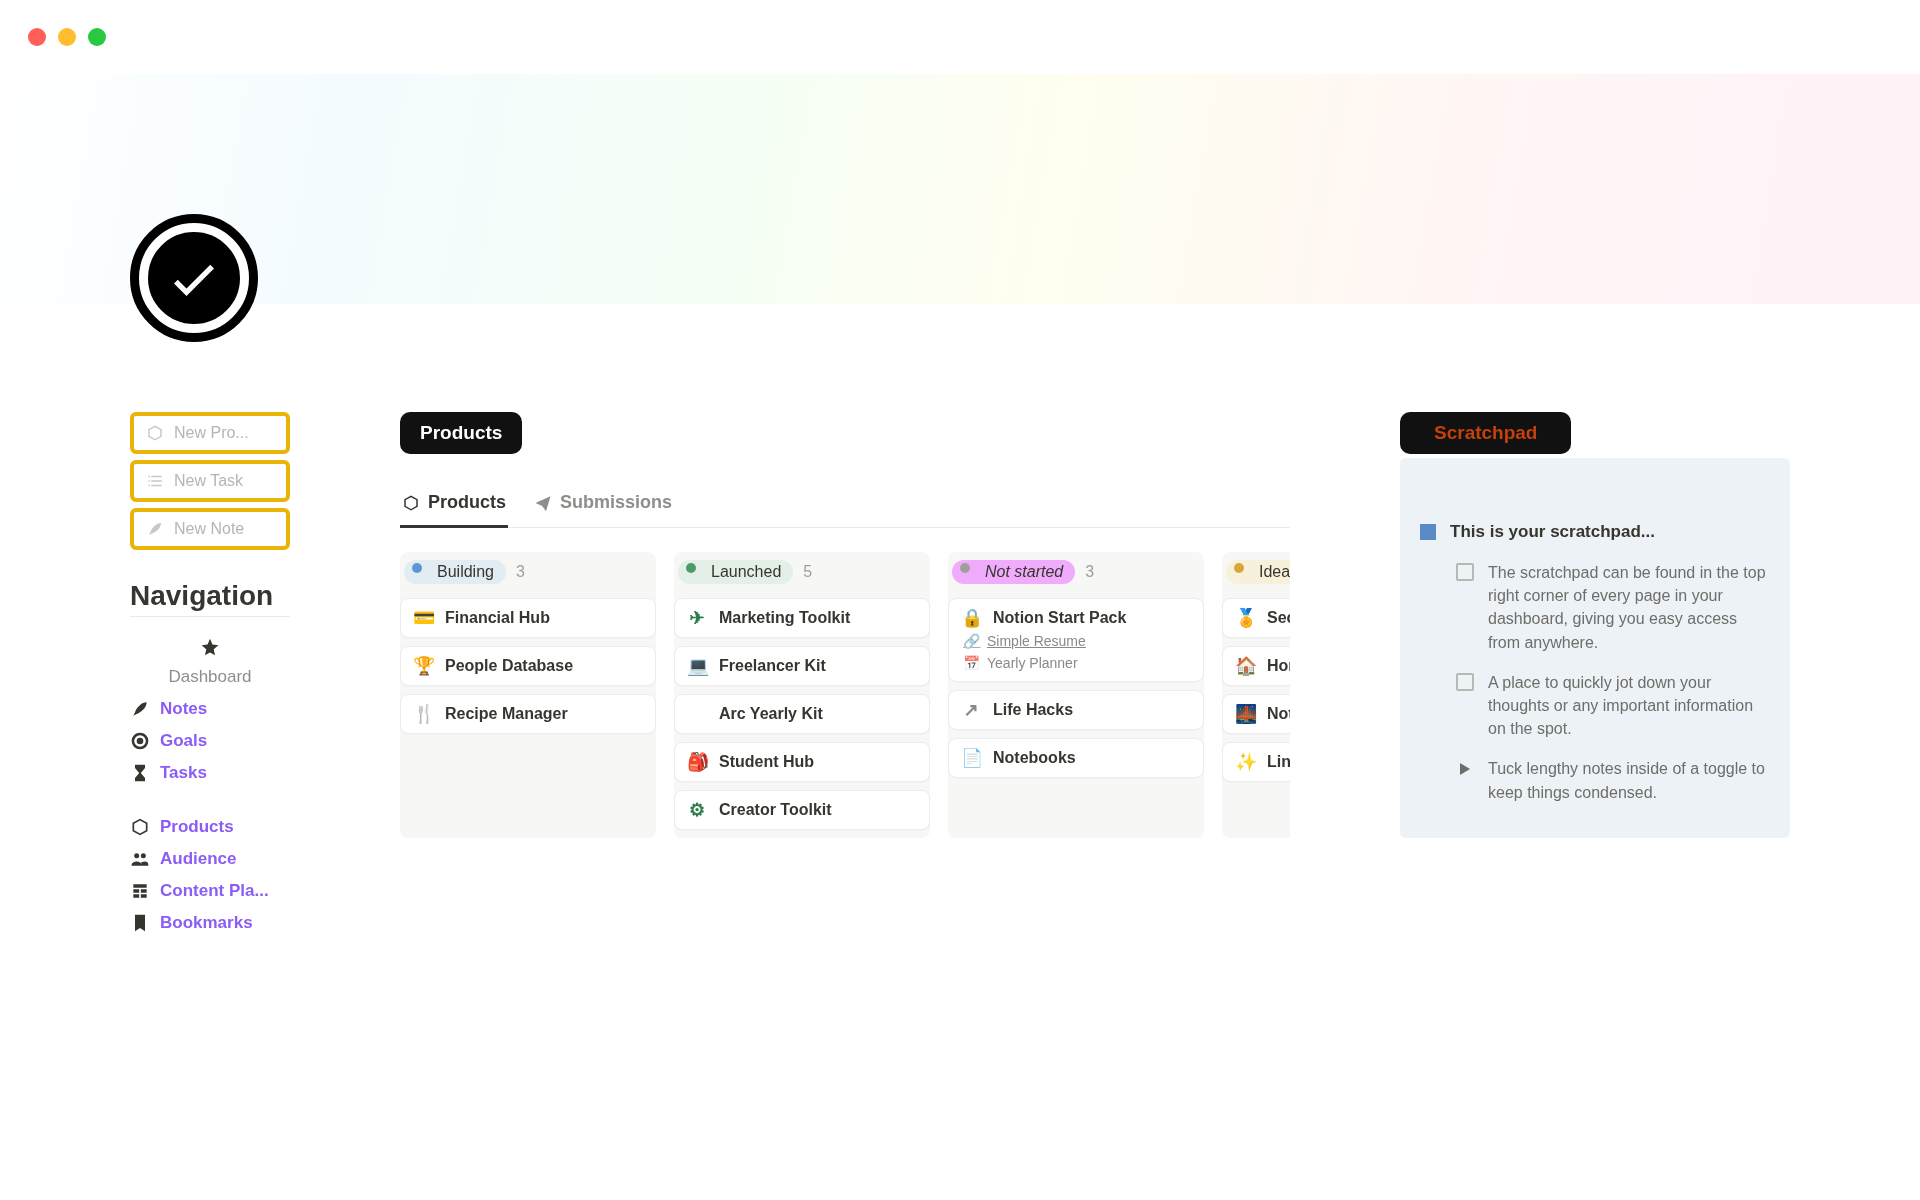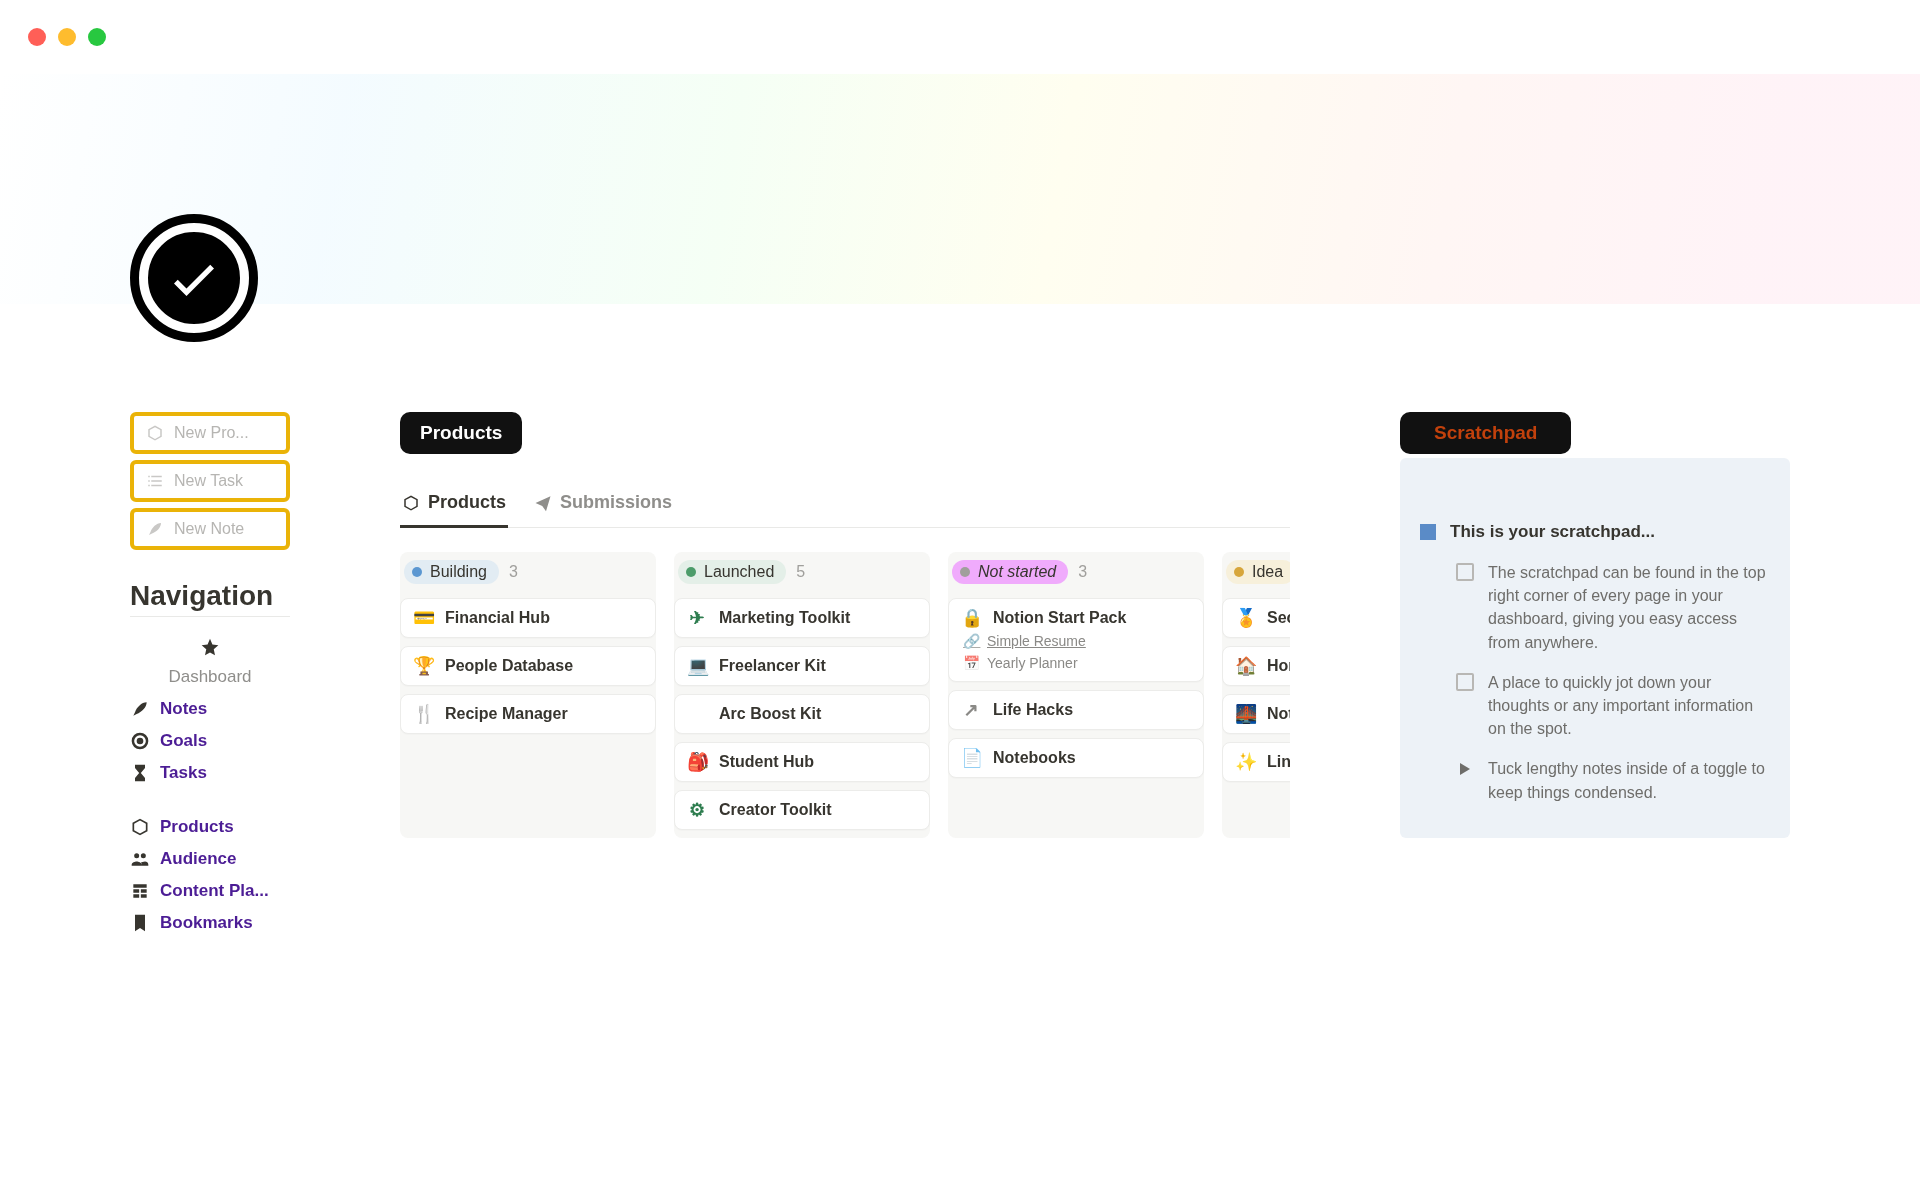--- a/index.html
+++ b/index.html
@@ -64,40 +64,40 @@
   display:flex; align-items:center; gap:10px;
   border:4px solid #eab308; border-radius:6px;
   padding: 8px 12px; margin-bottom:6px;
   color:#b6b5b2; font-weight:500; font-size:16px;
   cursor:pointer; overflow:hidden; white-space:nowrap; text-overflow:ellipsis;
 }
 .new-btn svg { width:18px; height:18px; fill:#c9c8c6; flex-shrink:0;}
 
 .nav-title { font-size:28px; font-weight:700; margin-top:30px; margin-bottom:4px; }
 .nav-divider { border:none; border-top:1px solid #e9e9e7; margin-bottom:14px; }
-.nav-item { display:flex; align-items:center; gap:10px; padding:6px 0; cursor:pointer; font-size:17px; font-weight:600; color:#4c1d95; white-space:nowrap; overflow:hidden; text-overflow:ellipsis;}
+.nav-item { display:flex; align-items:center; gap:10px; padding:6px 0; cursor:pointer; font-size:17px; font-weight:600; color:#8b5cf6; white-space:nowrap; overflow:hidden; text-overflow:ellipsis;}
 .nav-item.dim { color:#8f8e8b; font-weight:500;flex-direction:column;}
 .nav-item svg, .nav-item .nav-ico { width:20px; height:20px; fill:#37352f; flex-shrink:0;}
 .nav-gap { height:22px; }
 
 
 .center-col { flex:1; min-width:0; }
 .section-pill {
   display:inline-block; background:#111; color:#fff; font-weight:700;
   font-size:19px; padding:10px 20px; border-radius:10px; margin-bottom:34px;
 }
 .tabs { display:flex; gap:24px; border-bottom:1px solid #e9e9e7; margin-bottom:24px; }
 .tab { display:flex; align-items:center; gap:8px; padding:4px 2px 12px 2px; font-size:18px; font-weight:600; color:#8f8e8b; cursor:pointer; border-bottom:3px solid transparent; margin-bottom:-1px;}
 .tab.active { color:#37352f; border-bottom-color:#37352f; }
 .tab svg { width:18px; height:18px; fill: currentColor;}
 
 .board { display:flex; gap:18px; overflow:hidden; }
 .col { width:256px; flex-shrink:0; background:#f7f7f5; border-radius:8px; padding:0; }
 .col-head { display:flex; align-items:center; gap:10px; padding:8px 4px 14px 4px; font-size:16px;}
-.status-chip { display:inline-flex; align-items:center; gap:8px; background:#f1f1ef; border-radius:14px; padding:3px 12px 3px 8px; font-weight:500;}
+.status-chip { display:inline-flex; align-items:flex-start; gap:15px; background:#f1f1ef; border-radius:14px; padding:3px 12px 3px 8px; font-weight:500;}
 .status-chip.blue { background:#e2ecf3; }
 .status-chip.green { background:#e4efe8; }
 .status-chip.gray { background:#f0abfc;font-style:italic; }
 .status-chip.yellow { background:#f7f0db; }
 .status-dot { width:10px; height:10px; border-radius:50%; display:inline-block;}
 .sd-blue { background:#5b97d1; }
 .sd-green { background:#4c9c6a; }
 .sd-gray { background:#a09f9c; }
 .sd-yellow { background:#d7a63b; }
 .col-count { color:#a09f9c; font-weight:500; }
@@ -292,21 +292,21 @@
             </div>
             <div class="card">
               <div class="card-row">
                 <span class="pico" style="color:#2e7d4f">💻</span>
                 <span>Freelancer Kit</span>
               </div>
             </div>
             <div class="card">
               <div class="card-row">
                 <span class="pico" style="color:#2e7d4f"></span>
-                <span>Arc Boost Kit</span>
+                <span>Arc Yearly Kit</span>
               </div>
             </div>
             <div class="card">
               <div class="card-row">
                 <span class="pico" style="color:#2e7d4f">🎒</span>
                 <span>Student Hub</span>
               </div>
             </div>
             <div class="card">
               <div class="card-row">

